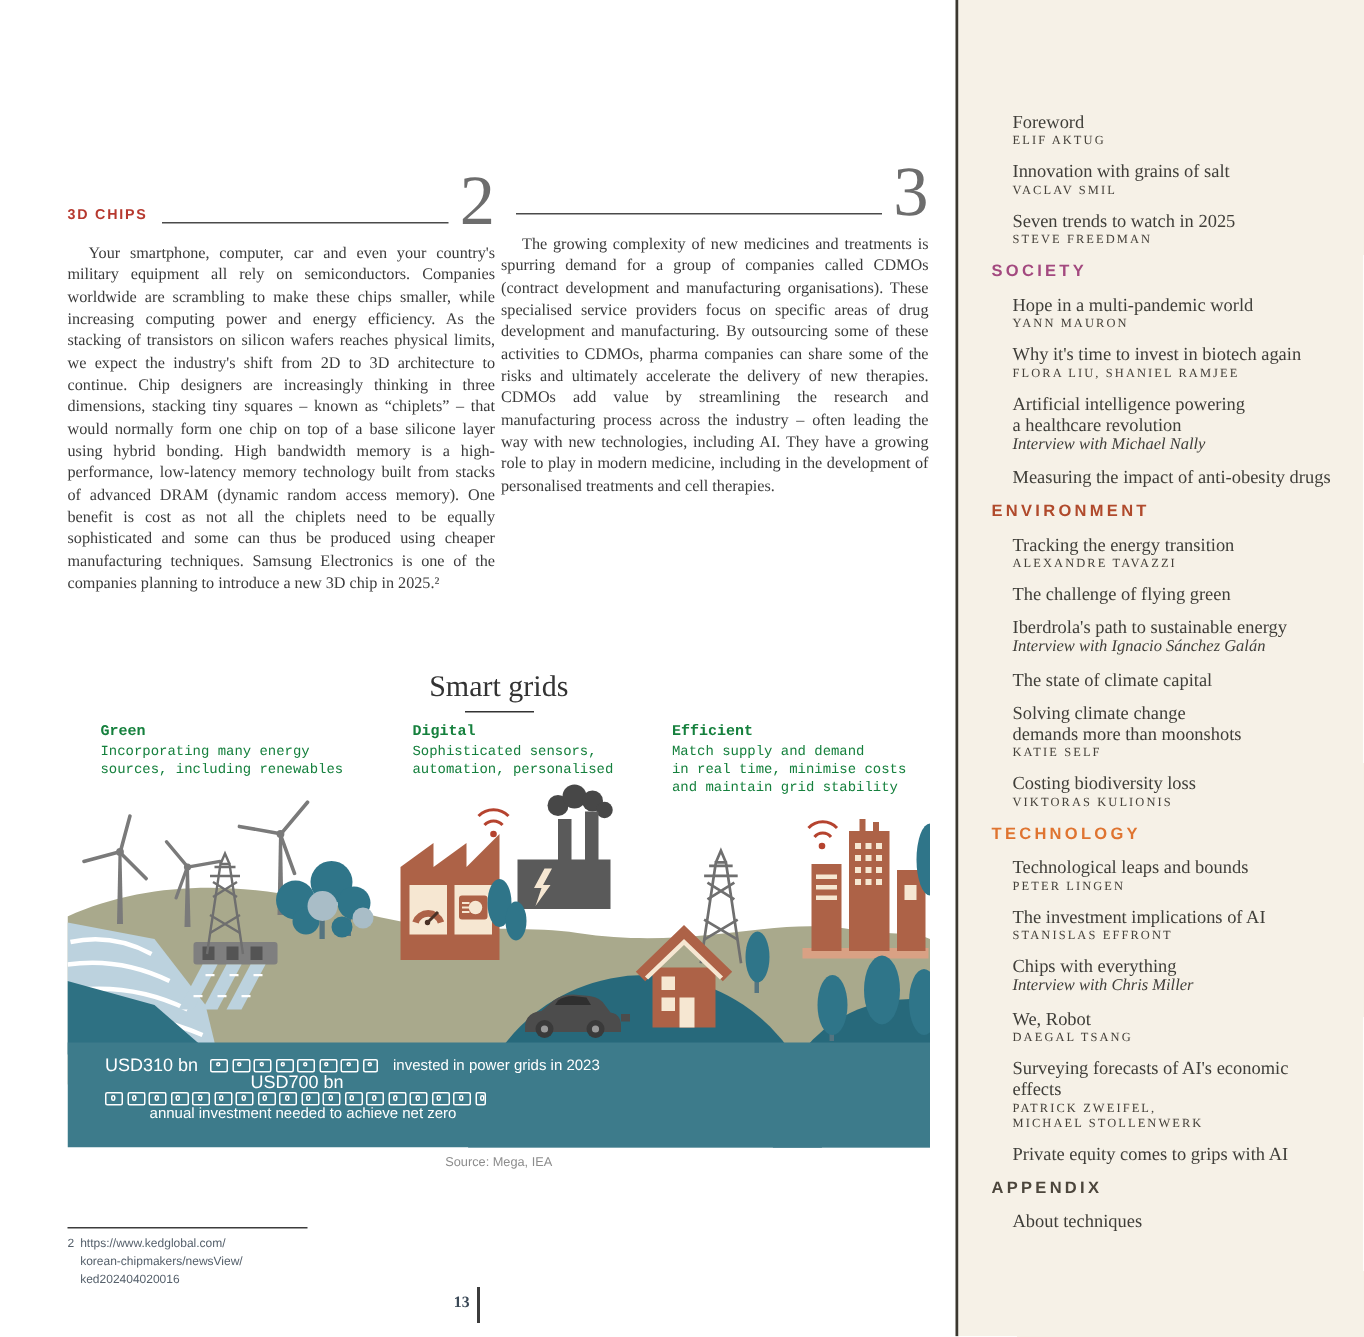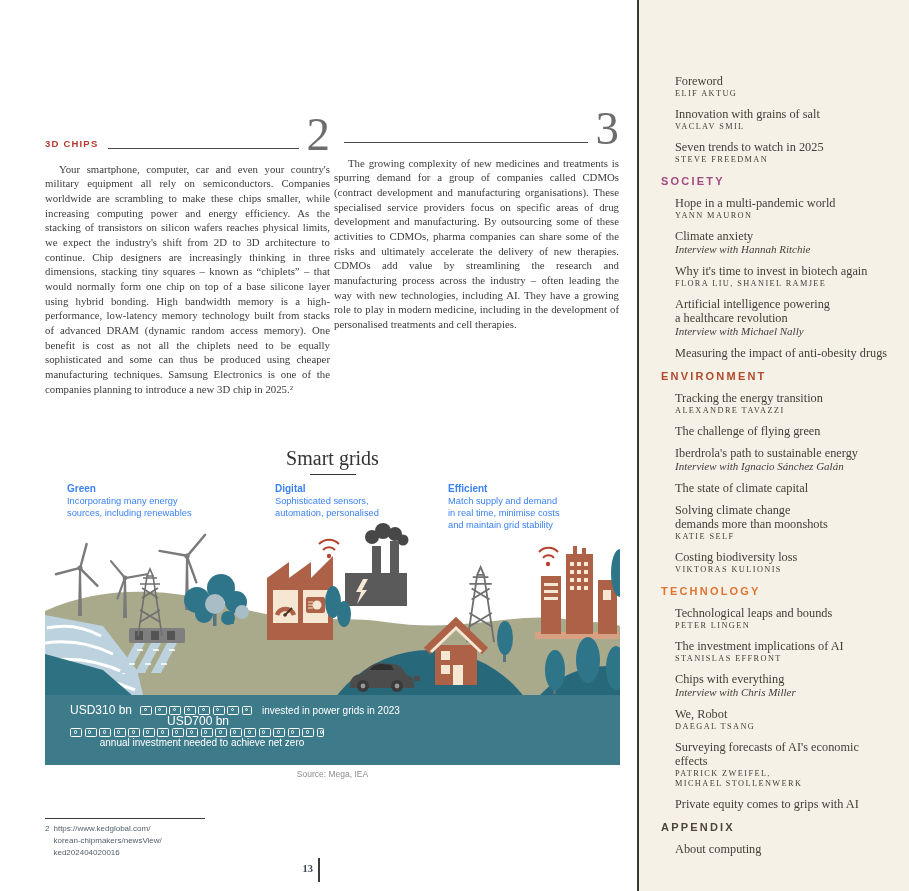--- a/index.html
+++ b/index.html
@@ -15,21 +15,21 @@
             letter-spacing:1.2px;color:#b6382e;white-space:pre-line;line-height:1.5;padding-bottom:1px;}
   .rule{flex:1;border-bottom:1.3px solid #4a4a4a;margin:0 8px 4px 10px;}
   .bignum{font-family:"Liberation Serif",serif;font-size:47px;line-height:.78;color:#6d6d6d;}
   .body-text{margin-top:9px;font-size:10.8px;line-height:1.36;text-align:justify;text-indent:14px;color:#3b3b3b;}
 
   
   #infographic{position:absolute;left:45px;top:447px;width:575px;height:345px;}
   .info-title{position:absolute;top:0;left:0;width:100%;text-align:center;
               font-size:20px;color:#333;font-family:"Liberation Serif",serif;}
   .info-title-underline{position:absolute;top:27px;left:265px;width:46px;border-bottom:1.2px solid #333;}
-  .info-col{position:absolute;top:36px;width:178px;font-family:Liberation Sans, sans-serif;color:#3b82f6;}
+  .info-col{position:absolute;top:36px;width:178px;font-family:Liberation Mono, monospace;color:#15803d;}
   .info-col .lbl{font-weight:bold;font-size:10px;}
   .info-col .dsc{font-size:9.3px;line-height:1.3;white-space:pre-line;margin-top:1px;}
   #icol1{left:22px;} #icol2{left:230px;} #icol3{left:403px;}
 
   #scene{position:absolute;left:0;top:71px;width:575px;height:247px;}
   #scene svg{position:absolute;left:0;top:0;}
   .stat-row{position:absolute;left:25px;display:flex;align-items:center;color:#fff;
             font-family:"Liberation Sans",sans-serif;white-space:nowrap;}
   #stat0{top:185px;} #stat1{top:196px;flex-direction:column;}
   .stat-val{font-weight:normal;font-size:12px;width:70px;flex:none;}
@@ -370,24 +370,20 @@
       <div class="toc-author">STEVE FREEDMAN</div>
     </div>
 
     <div class="toc-section sec-society">SOCIETY</div>
 
     <div class="toc-item">
       <div class="toc-title">Hope in a multi-pandemic world</div>
       <div class="toc-author">YANN MAURON</div>
     </div>
     <div class="toc-item">
-      <div class="toc-title">Climate anxiety</div>
-      <div class="toc-interview">Interview with Hannah Ritchie</div>
-    </div>
-    <div class="toc-item">
       <div class="toc-title">Why it's time to invest in biotech again</div>
       <div class="toc-author">FLORA LIU, SHANIEL RAMJEE</div>
     </div>
     <div class="toc-item">
       <div class="toc-title">Artificial intelligence powering
 a healthcare revolution</div>
       <div class="toc-interview">Interview with Michael Nally</div>
     </div>
     <div class="toc-item">
       <div class="toc-title">Measuring the impact of anti-obesity drugs</div>
@@ -442,16 +438,16 @@
       <div class="toc-author">PATRICK ZWEIFEL,
 MICHAEL STOLLENWERK</div>
     </div>
     <div class="toc-item">
       <div class="toc-title">Private equity comes to grips with AI</div>
     </div>
 
     <div class="toc-section sec-appendix">APPENDIX</div>
 
     <div class="toc-item">
-      <div class="toc-title">About computing</div>
+      <div class="toc-title">About techniques</div>
     </div>
   </div>
 </div>
 
 </body></html>

